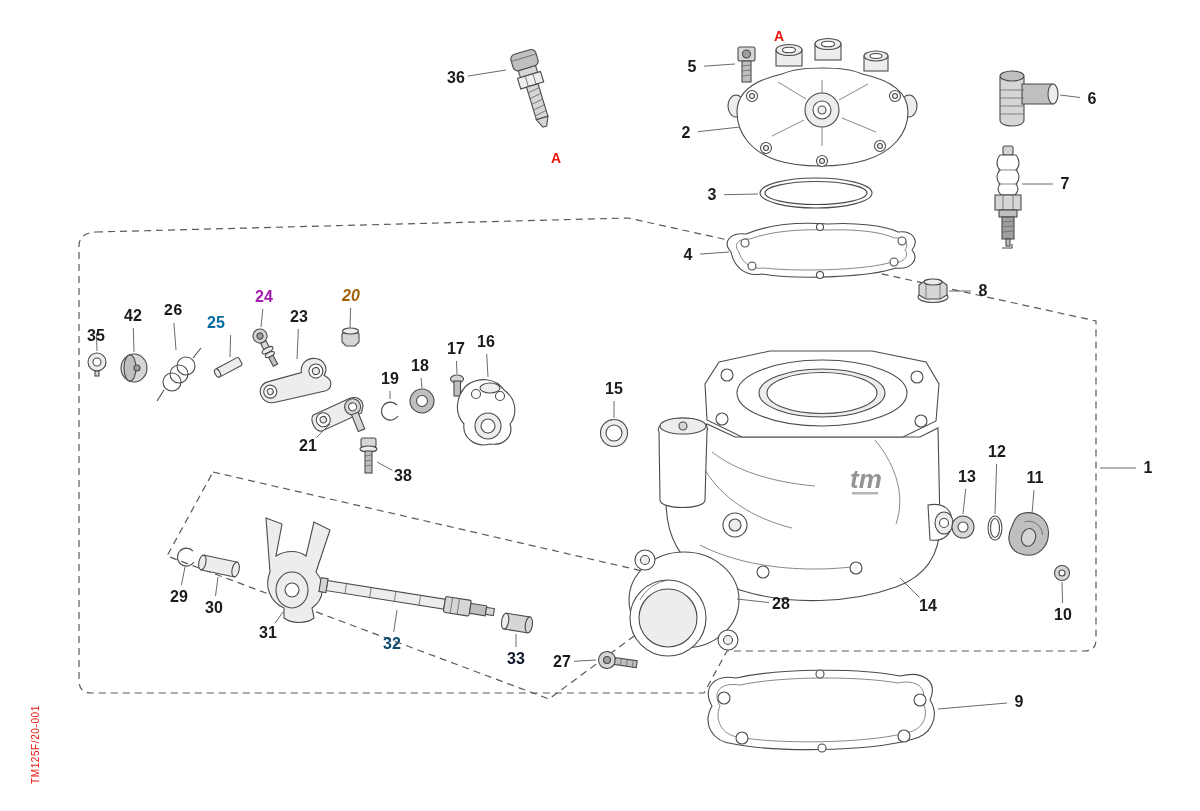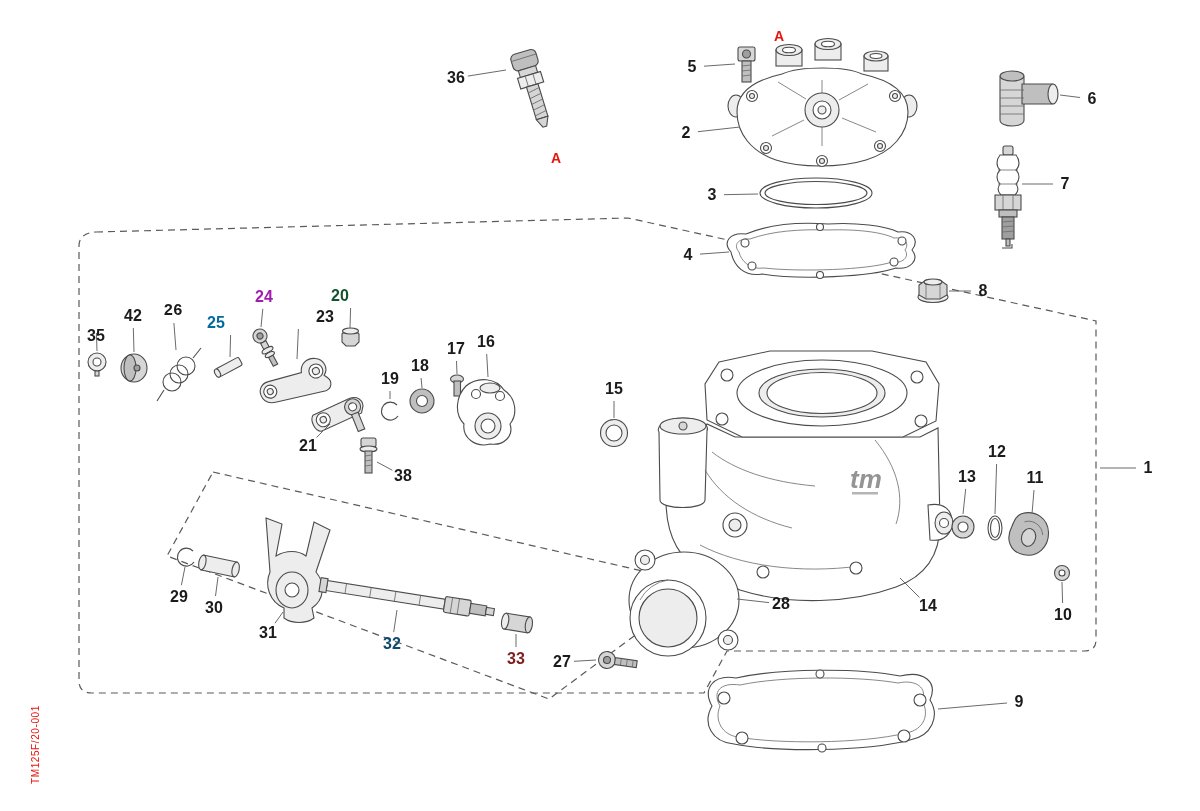--- a/index.html
+++ b/index.html
@@ -401,40 +401,40 @@
       <div class="callout" style="left: 712px; top: 195px; color: rgb(27, 27, 27);">3</div>
       <div class="callout" style="left: 688px; top: 255px; color: rgb(27, 27, 27);">4</div>
       <div class="callout" style="left: 1092px; top: 99px; color: rgb(27, 27, 27);">6</div>
       <div class="callout" style="left: 1065px; top: 184px; color: rgb(27, 27, 27);">7</div>
       <div class="callout" style="left: 983px; top: 291px; color: rgb(27, 27, 27);">8</div>
       <div class="callout" style="left: 96px; top: 336px; color: rgb(27, 27, 27);">35</div>
       <div class="callout" style="left: 133px; top: 316px; color: rgb(27, 27, 27);">42</div>
       <div class="callout" style="left: 173px; top: 311px; color: rgb(27, 27, 27); font-family: Liberation Mono, monospace;">26</div>
       <div class="callout" style="left: 216px; top: 323px; color: #0369a1;">25</div>
       <div class="callout" style="left: 264px; top: 297px; color: #a21caf;">24</div>
-      <div class="callout" style="left: 299px; top: 317px; color: rgb(27, 27, 27); margin-left: 26px;">23</div>
-      <div class="callout" style="left: 340px; top: 296px; color: #14532d;">20</div>
+      <div class="callout" style="left: 299px; top: 317px; color: rgb(27, 27, 27);">23</div>
+      <div class="callout" style="left: 351px; top: 296px; color: #a16207; font-style: italic;">20</div>
       <div class="callout" style="left: 308px; top: 446px; color: rgb(27, 27, 27);">21</div>
       <div class="callout" style="left: 390px; top: 379px; color: rgb(27, 27, 27);">19</div>
       <div class="callout" style="left: 420px; top: 366px; color: rgb(27, 27, 27);">18</div>
       <div class="callout" style="left: 456px; top: 349px; color: rgb(27, 27, 27);">17</div>
       <div class="callout" style="left: 486px; top: 342px; color: rgb(27, 27, 27);">16</div>
       <div class="callout" style="left: 403px; top: 476px; color: rgb(27, 27, 27);">38</div>
       <div class="callout" style="left: 614px; top: 389px; color: rgb(27, 27, 27);">15</div>
       <div class="callout" style="left: 967px; top: 477px; color: rgb(27, 27, 27);">13</div>
       <div class="callout" style="left: 997px; top: 452px; color: rgb(27, 27, 27);">12</div>
       <div class="callout" style="left: 1035px; top: 478px; color: rgb(27, 27, 27); text-align: center;">11</div>
       <div class="callout" style="left: 928px; top: 606px; color: rgb(27, 27, 27);">14</div>
       <div class="callout" style="left: 1063px; top: 615px; color: rgb(27, 27, 27);">10</div>
       <div class="callout" style="left: 1148px; top: 468px; color: rgb(27, 27, 27);">1</div>
       <div class="callout" style="left: 179px; top: 597px; color: rgb(27, 27, 27);">29</div>
       <div class="callout" style="left: 214px; top: 608px; color: rgb(27, 27, 27);">30</div>
       <div class="callout" style="left: 268px; top: 633px; color: rgb(27, 27, 27);">31</div>
       <div class="callout" style="left: 392px; top: 644px; color: #0c4a6e;">32</div>
-      <div class="callout" style="left: 516px; top: 659px; color: #7f1d1d;">33</div>
+      <div class="callout" style="left: 516px; top: 659px; color: #0f172a;">33</div>
       <div class="callout" style="left: 562px; top: 662px; color: rgb(27, 27, 27);">27</div>
       <div class="callout" style="left: 781px; top: 604px; color: rgb(27, 27, 27);">28</div>
       <div class="callout" style="left: 1019px; top: 702px; color: rgb(27, 27, 27);">9</div>
       <div class="ref" style="left: 779px; top: 36px; color: rgb(232, 20, 12);">A</div>
       <div class="ref" style="left: 556px; top: 158px; color: rgb(232, 20, 12);">A</div>
     </div>
 
   
   <div class="drawing-number" style="color: rgb(232, 20, 12);">TM125F/20-001</div>
 </div>

